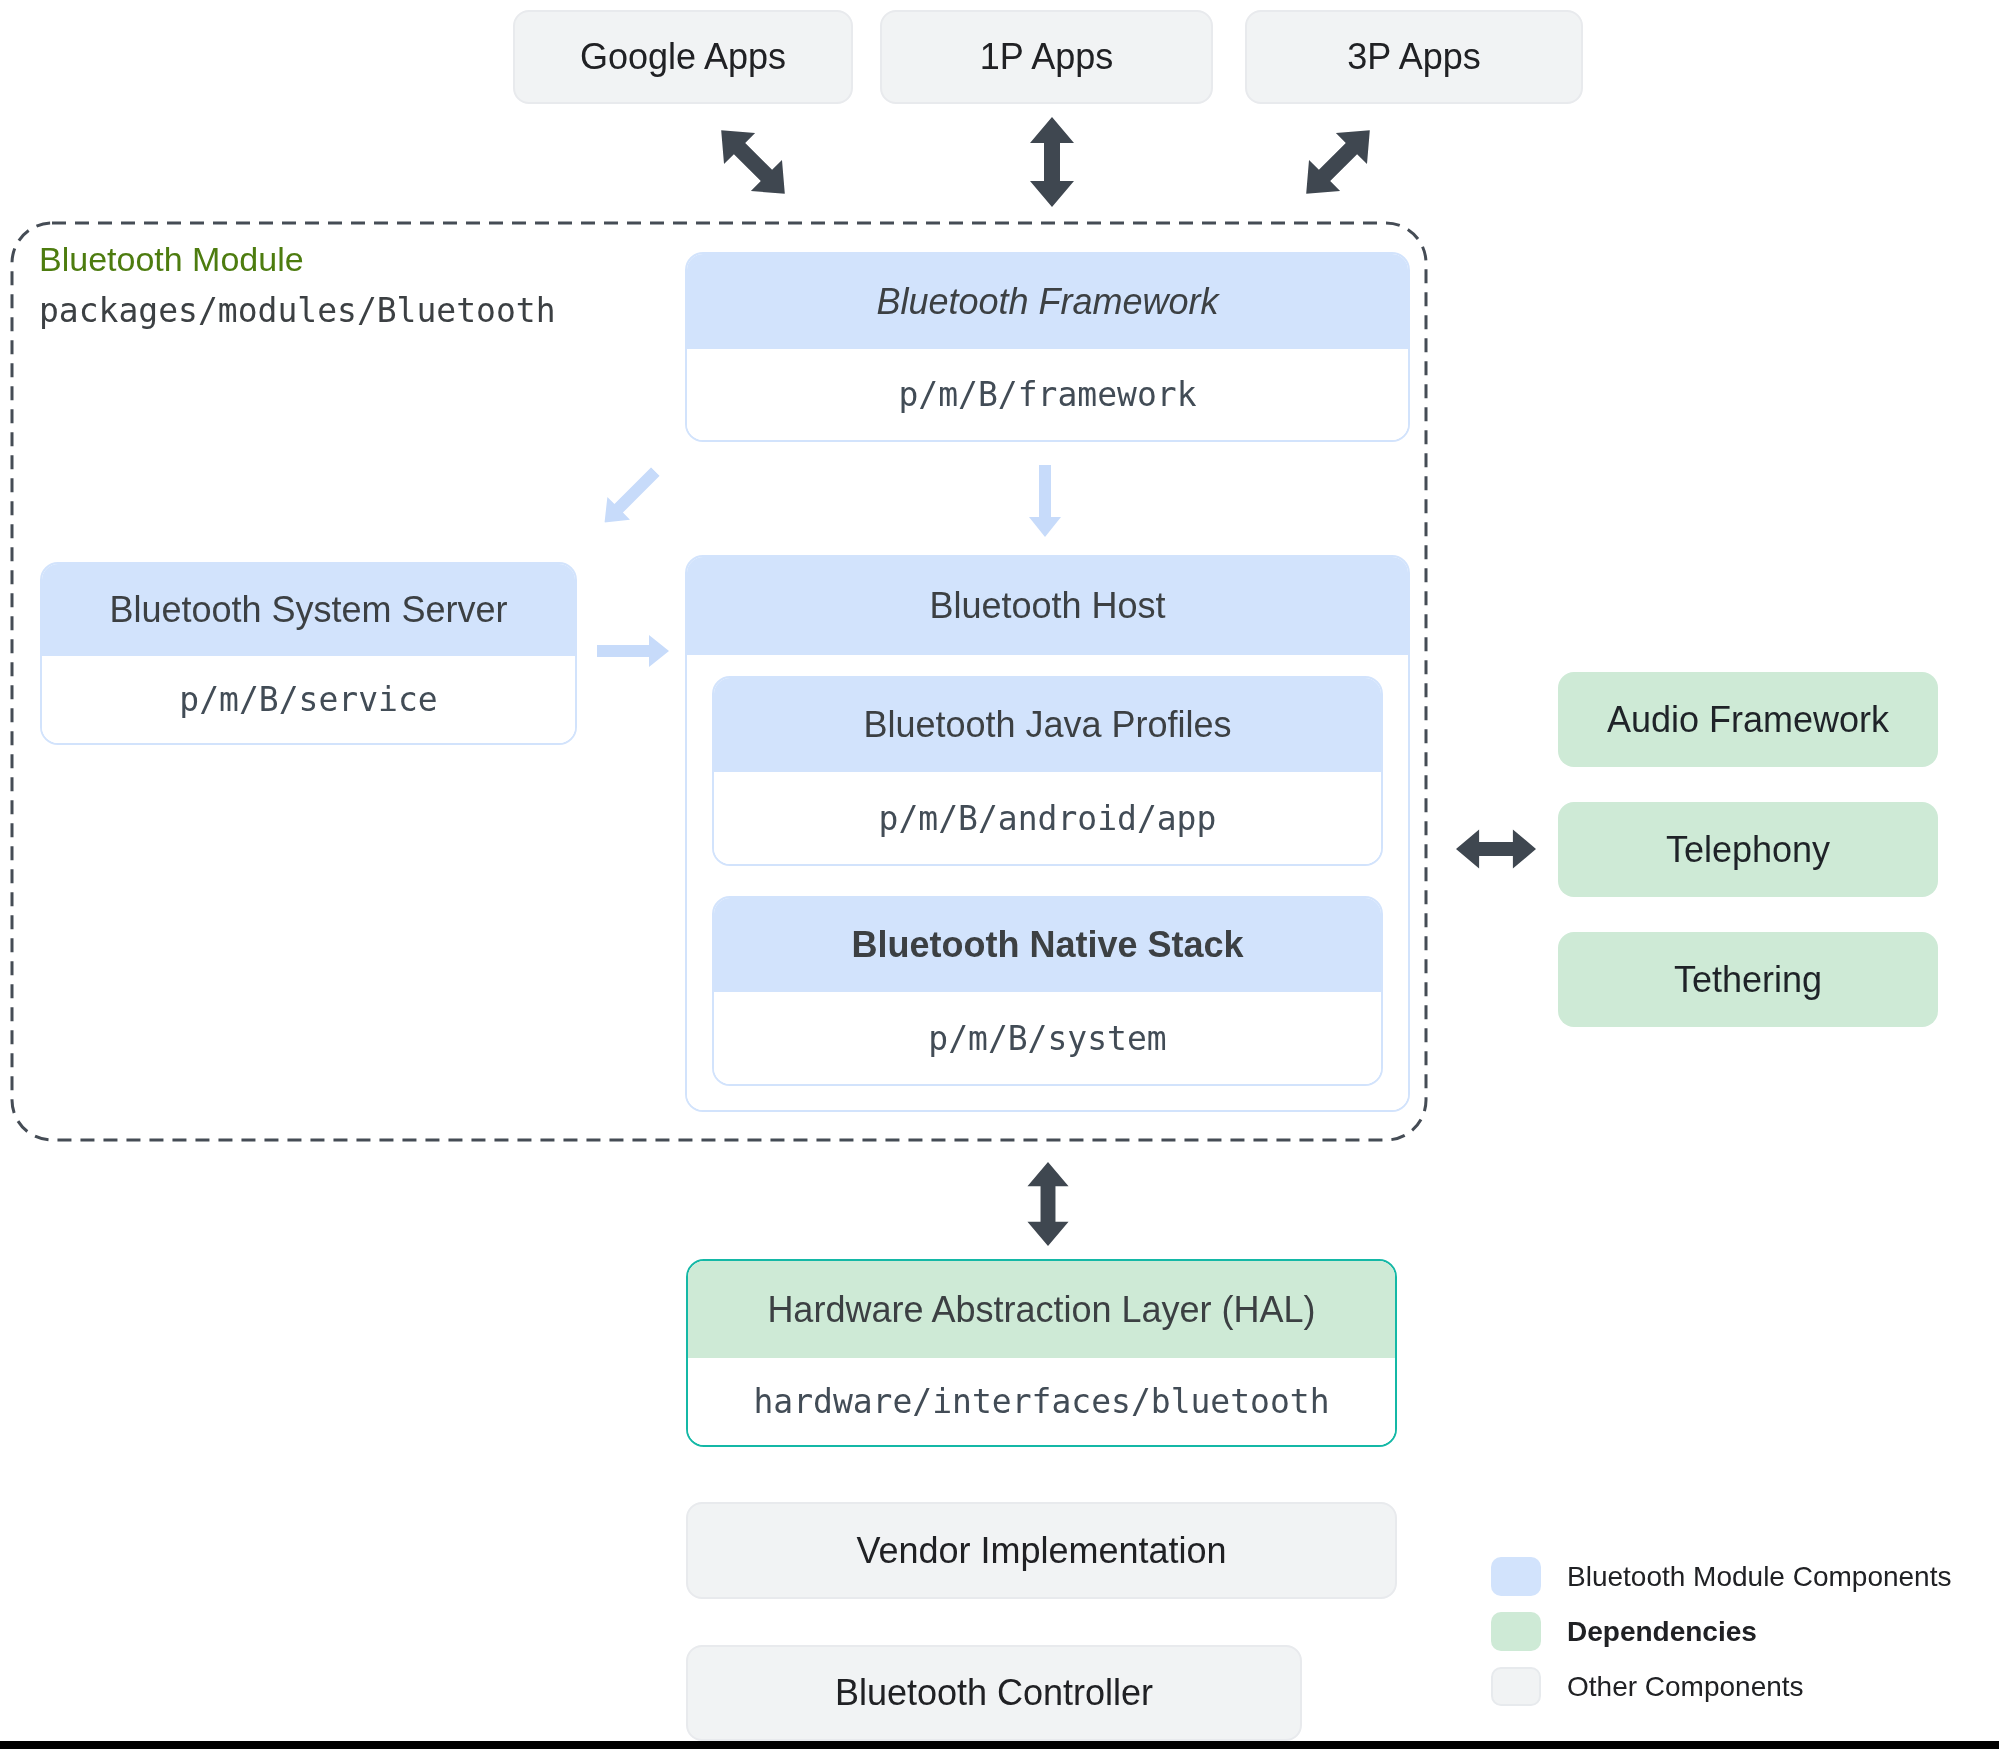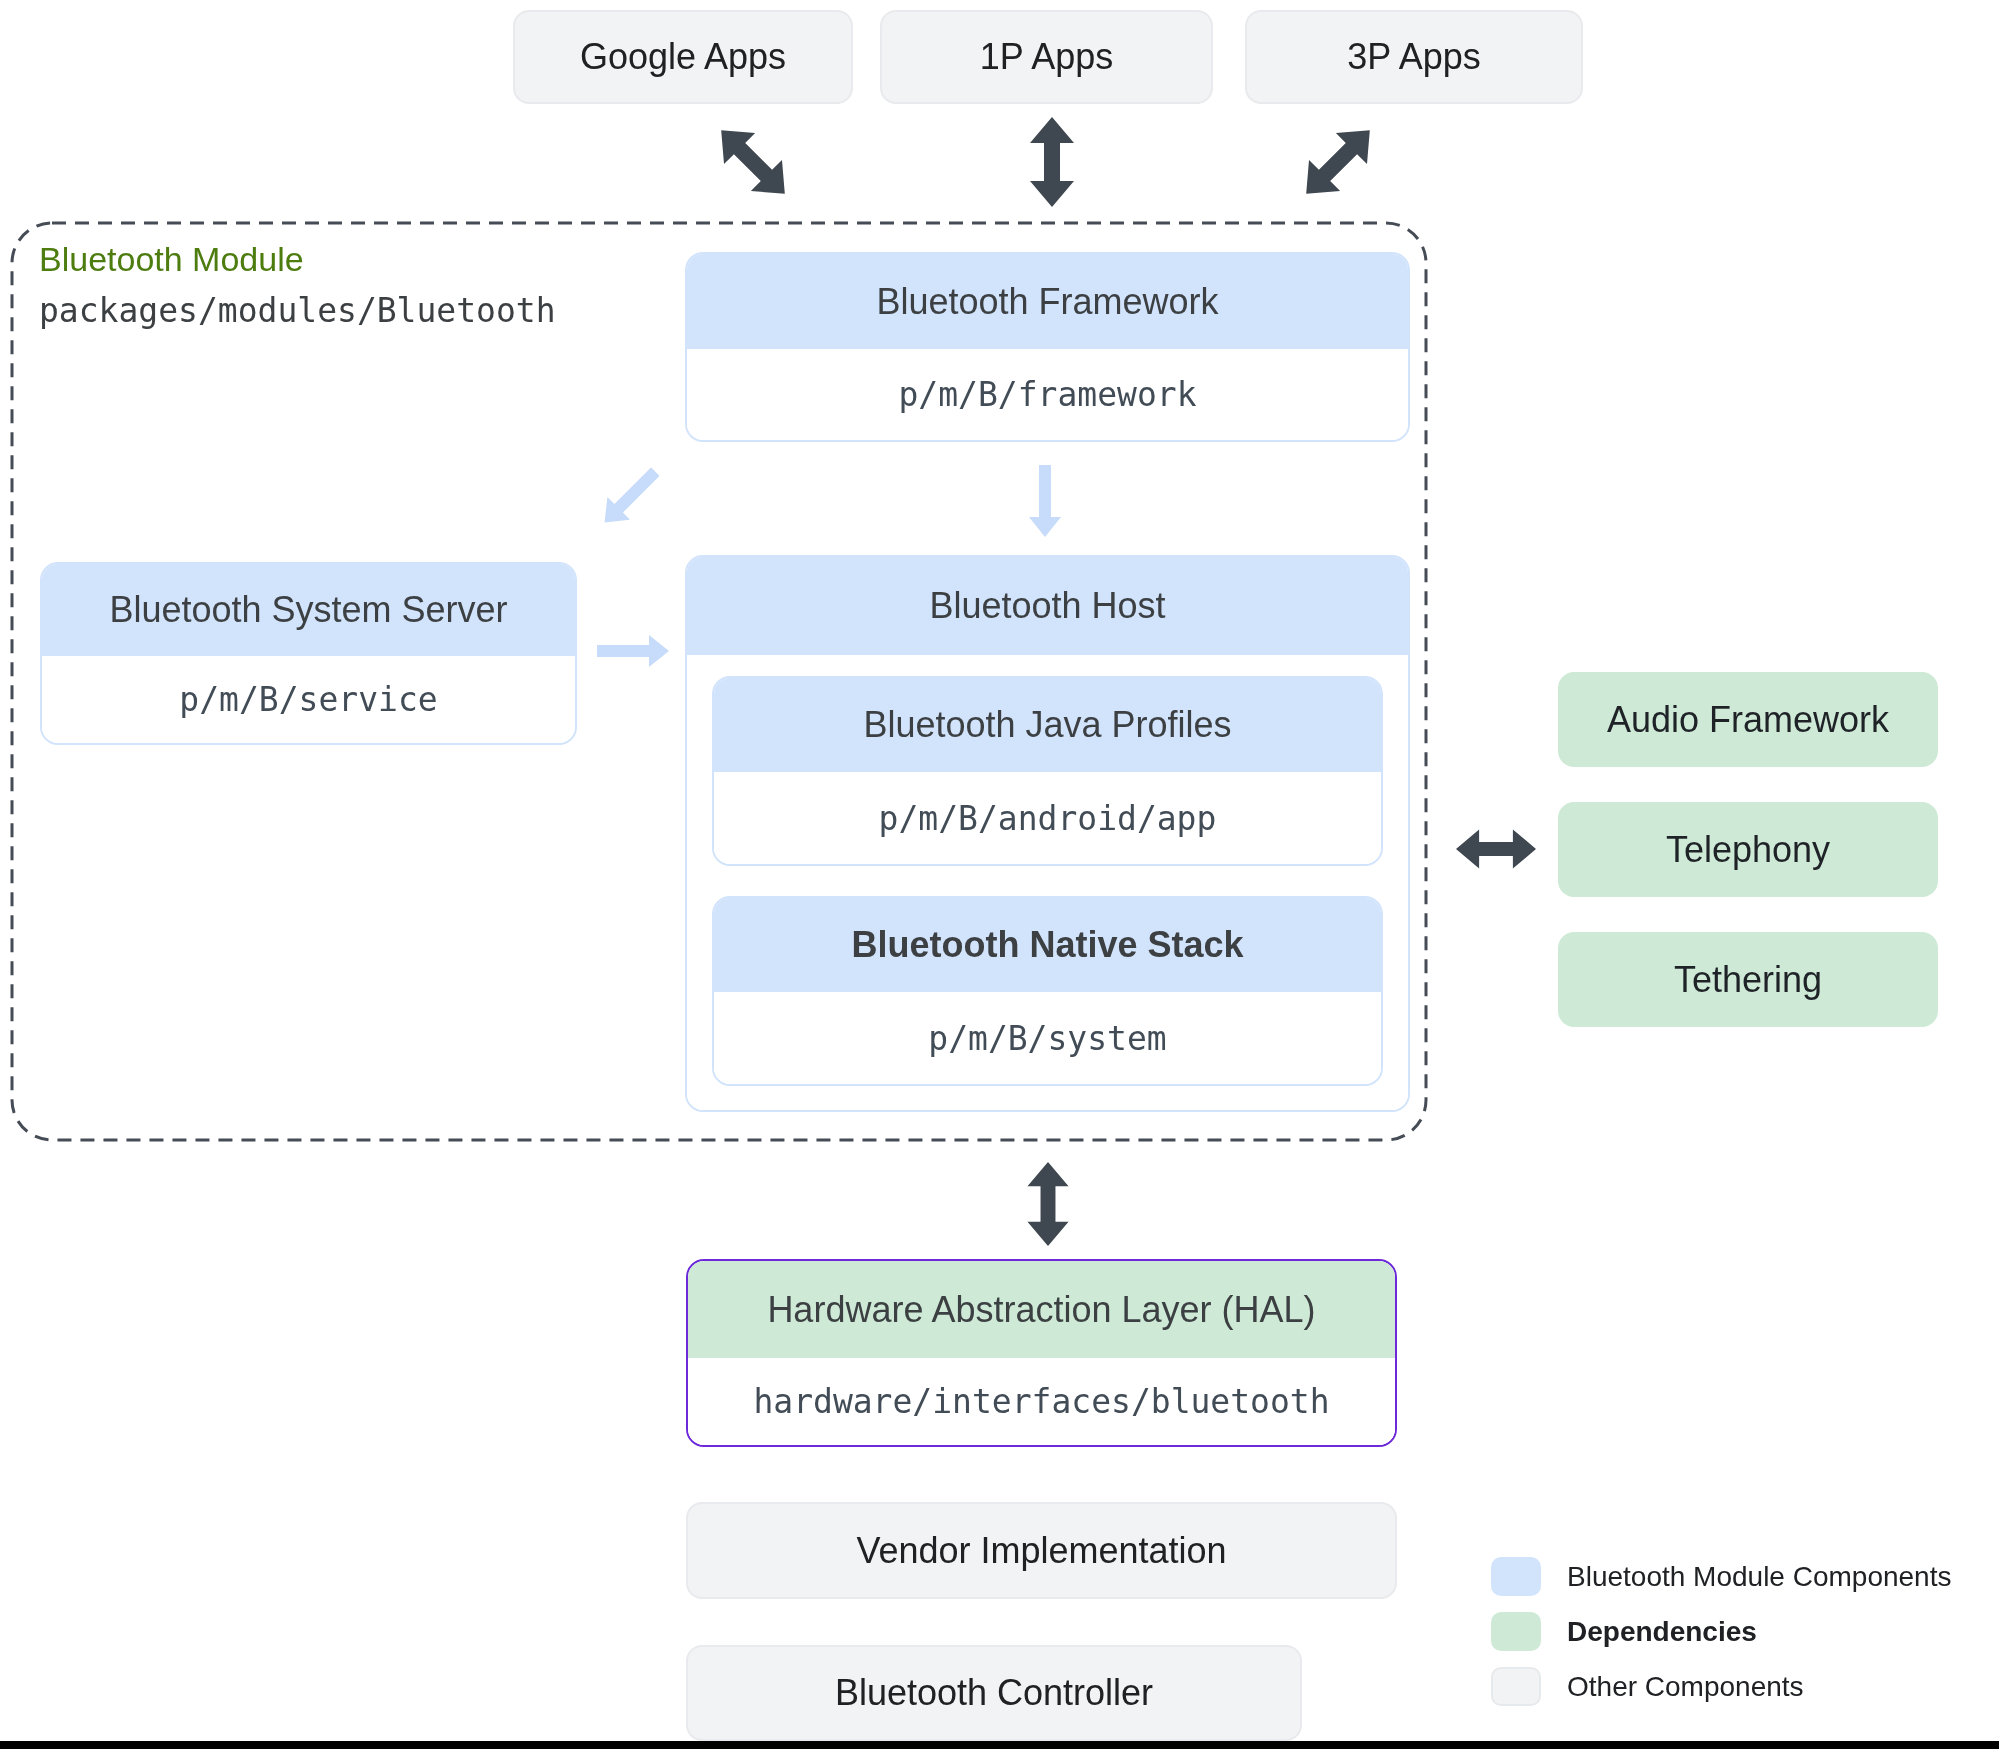--- a/index.html
+++ b/index.html
@@ -22,21 +22,21 @@
     display:flex; align-items:center; justify-content:center;
     font-size:36px; color:#1f2328; box-sizing:border-box;
   }
 
   
   .panel {
     position:absolute; border-radius:18px; overflow:hidden;
     display:flex; flex-direction:column; box-sizing:border-box; background:#ffffff;
   }
   .panel.blue  { border:2px solid #d2e3fc; }
-  .panel.green { border:2px solid #6d28d9; }
+  .panel.green { border:2px solid #14b8a6; }
   .panel-hd {
     display:flex; align-items:center; justify-content:center;
     font-size:36px; color:#3c4043; flex:0 0 auto;
   }
   .panel.blue  .panel-hd { background:#d2e3fc; }
   .panel.green .panel-hd { background:#ceead6; }
   .panel-bd {
     flex:1 1 auto; background:#ffffff; display:flex; align-items:center; justify-content:center;
     font-family:"DejaVu Sans Mono", monospace; font-size:33px; color:#424c56;
   }
@@ -90,21 +90,21 @@
   <svg class="abs" style="left:0; top:0;" width="1450" height="1160" viewBox="0 0 1450 1160">
     <rect x="12" y="223" width="1414" height="917" rx="40" ry="40" fill="none" stroke="#454c55" stroke-width="3" stroke-dasharray="14 9"></rect>
   </svg>
 
   <div class="abs" style="left:39px; top:238px;">
     <div class="module-title">Bluetooth Module</div>
     <div class="module-path">packages/modules/Bluetooth</div>
   </div>
 
   <div class="panel blue" style="left:685px; top:252px; width:725px; height:190px;">
-    <div class="panel-hd" style="height:95px;">Bluetooth Framework</div>
+    <div class="panel-hd" style="height:95px;font-style:italic;">Bluetooth Framework</div>
     <div class="panel-bd">p/m/B/framework</div>
   </div>
 
   <div class="arrow" style="left:614px; top:461px; transform:rotate(45deg);">
     <svg width="32" height="72" viewBox="0 0 32 72">
         <polygon fill="#c7dbfa" points="10,0 22,0 22,52 32,52 16,72 0,52 10,52"></polygon>
       </svg>
   </div>
   <div class="arrow" style="left:1029px; top:465px;">
     <svg width="32" height="72" viewBox="0 0 32 72">

